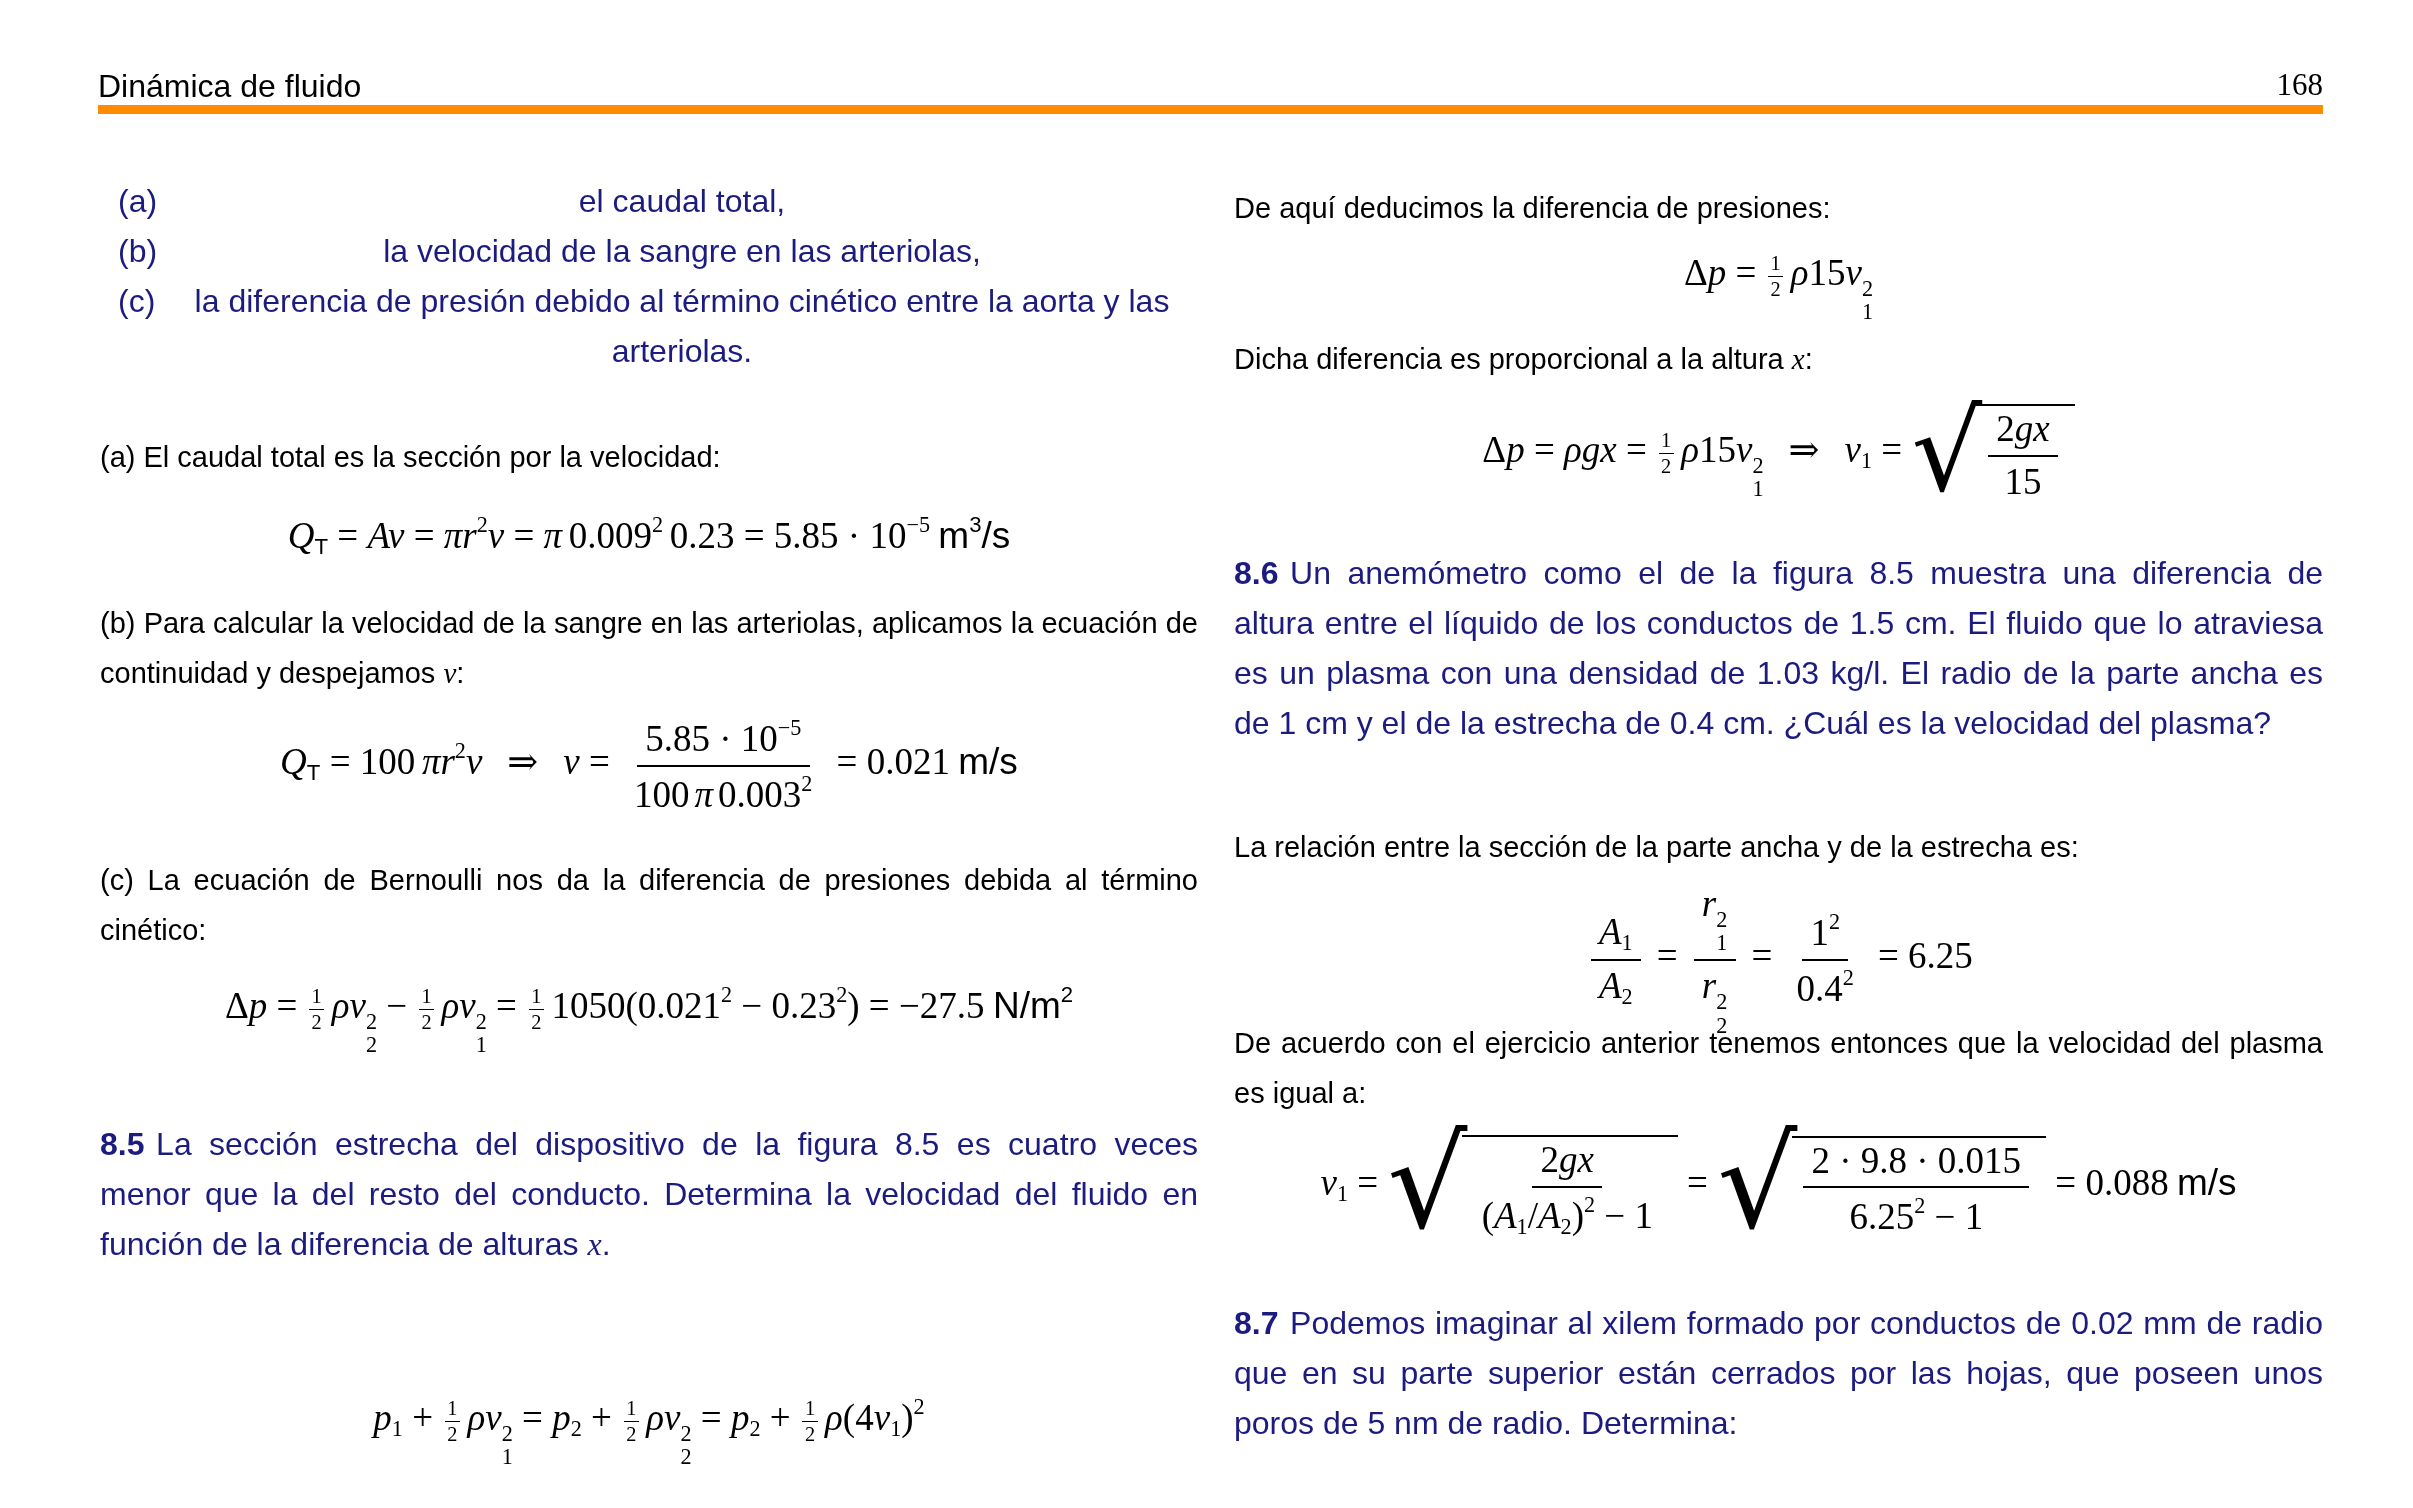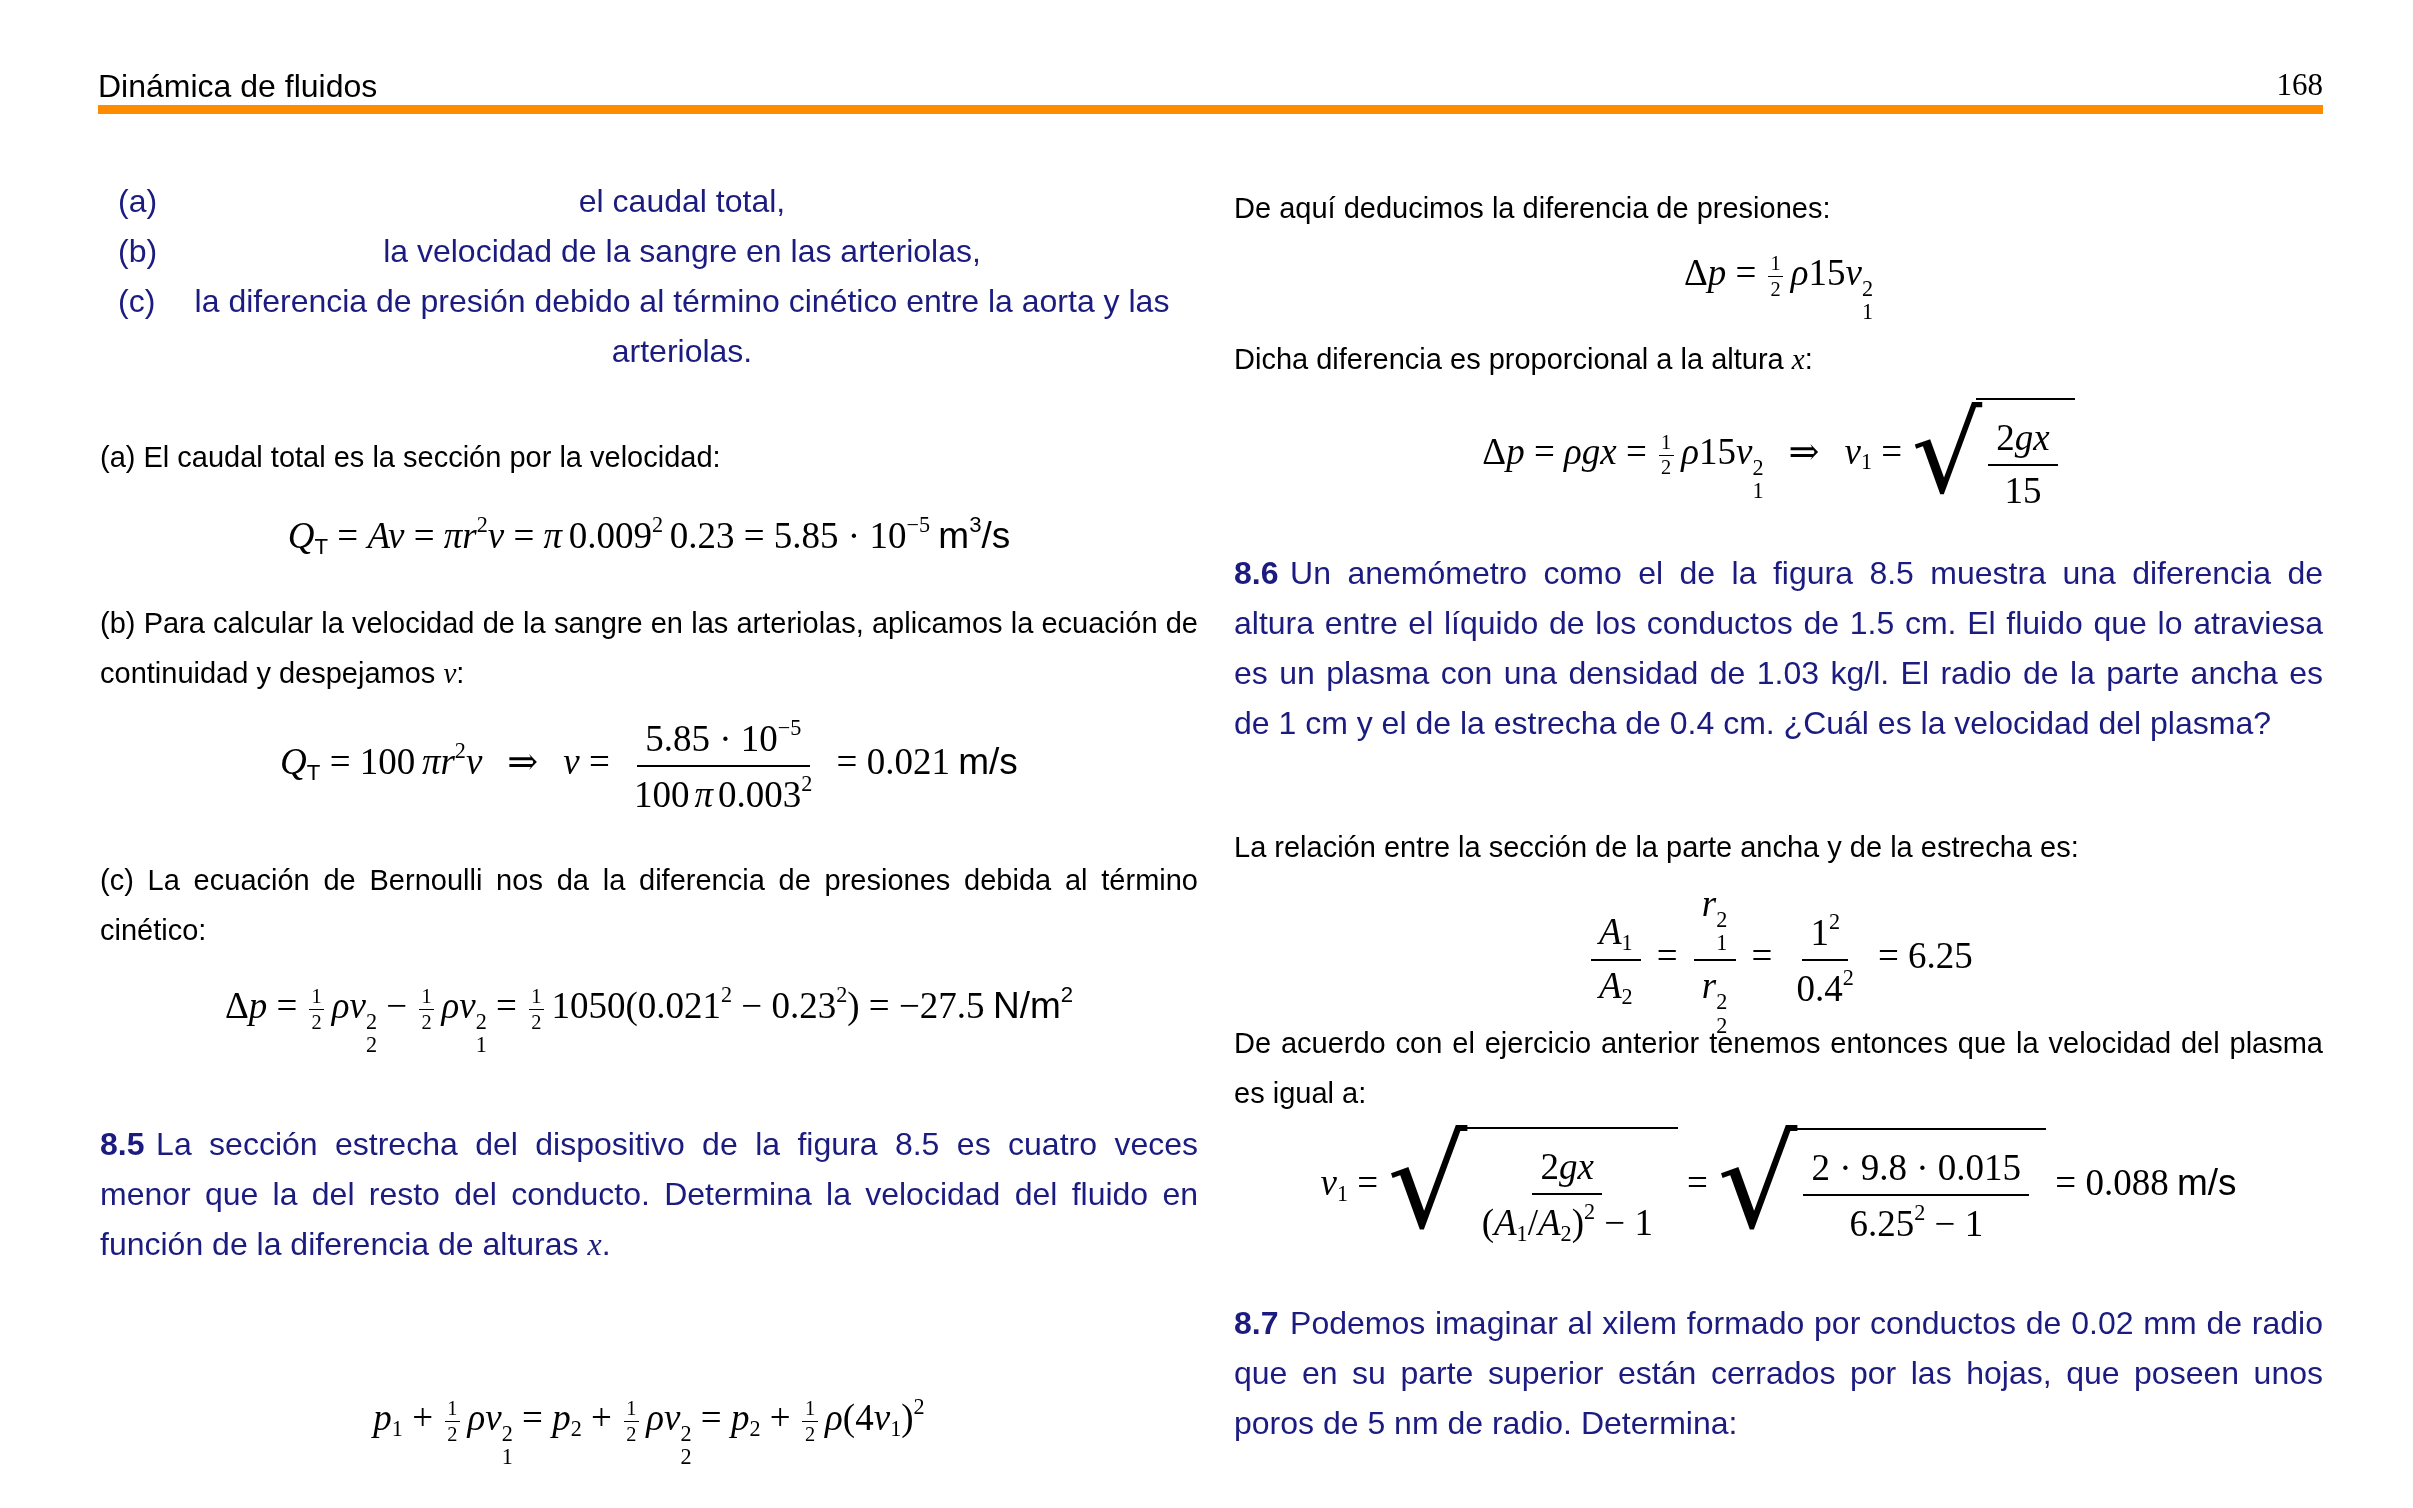--- a/index.html
+++ b/index.html
@@ -34,28 +34,28 @@
   .m-sub{font-size:60%;vertical-align:-0.25em;}
   .m-ss{display:inline-flex;flex-direction:column;align-items:flex-start;font-size:60%;line-height:1.05;vertical-align:-0.5em;}
   .m-frac{display:inline-flex;flex-direction:column;align-items:center;vertical-align:middle;margin:0 6.6px;line-height:1.15;}
   .m-frac .num{border-bottom:2.5px solid currentColor;padding:0 8.3px 4.2px;}
   .m-frac .den{padding:4.2px 8.3px 0;}
   .m-frac.small{font-size:55%;margin:0 2.5px;line-height:1.05;}
   .m-frac.small .num{border-bottom:1.7px solid currentColor;padding:0 2.5px 1.7px;}
   .m-frac.small .den{padding:1.7px 2.5px 0;}
   .m-sqrt{display:inline-flex;align-items:center;vertical-align:middle;}
   .m-sqrt .sign{font-family:"DejaVu Sans",sans-serif;line-height:1;transform:translateY(-0.02em);margin-right:-5.8px;font-weight:400;}
-  .m-sqrt .rad{border-top:2.5px solid currentColor;padding:17px 10px 0 5px;}
+  .m-sqrt .rad{border-top:2.5px solid currentColor;padding:2px 10px 0 5px;}
 </style>
 </head>
 <body>
 
 <div>
 
-  <div class="abs title">Dinámica de fluidos</div>
+  <div class="abs title">Dinámica de fluido</div>
   <div class="abs pagenum">168</div>
   <div class="abs rule"></div>
 
   <div class="col col-left">
 
     <div class="block qlist" style="top:176px;">
       <div class="qrow">
         <span>(a)</span>
         <span class="qtext">el caudal total,</span>
       </div>

